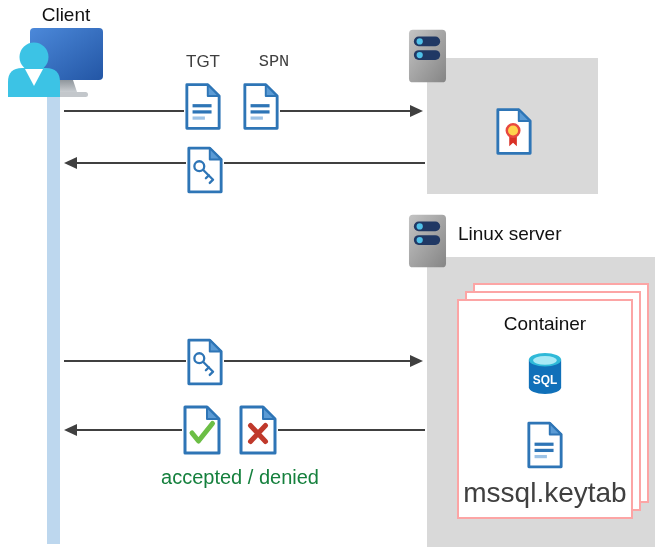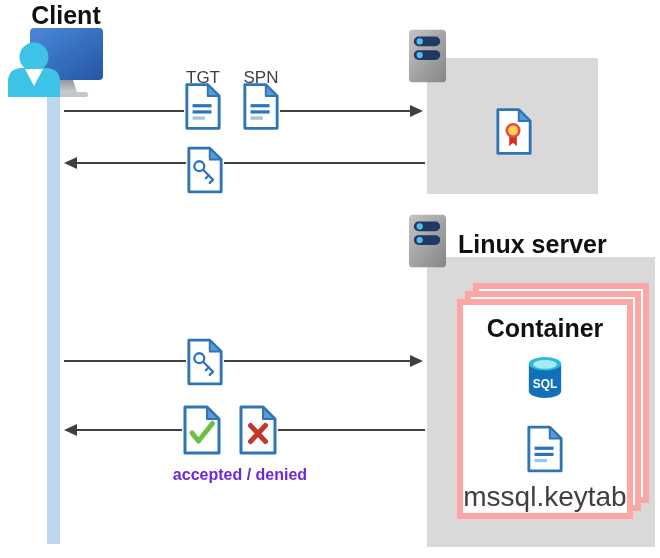--- a/index.html
+++ b/index.html
@@ -1,35 +1,35 @@
 <!DOCTYPE html>
 <html><head>
 <meta charset="utf-8">
 <style>
   html,body{margin:0;padding:0;background:#fff;}
   .canvas{position:relative;width:660px;height:558px;background:#ffffff;
           font-family:"Liberation Sans",sans-serif;overflow:hidden;}
   .abs{position:absolute;}
-  .title{font-weight:bold;color:#111;font-size:25px;line-height:26px;}
+  .title{font-weight:normal;color:#111;font-size:19px;line-height:26px;}
   .center{text-align:center;}
   .lifeline{position:absolute;left:47px;top:86px;width:13px;height:458px;background:#BDD7EE;z-index:0;}
   .graybox{position:absolute;background:#D9D9D9;z-index:1;}
   .hline{position:absolute;height:2px;background:#404040;z-index:2;}
   .arrow-r{position:absolute;width:0;height:0;border-top:6px solid transparent;
            border-bottom:6px solid transparent;border-left:13px solid #404040;z-index:2;}
   .arrow-l{position:absolute;width:0;height:0;border-top:6px solid transparent;
            border-bottom:6px solid transparent;border-right:13px solid #404040;z-index:2;}
   .icon{position:absolute;z-index:3;}
-  .msg-label{position:absolute;color:#3f3f3f;font-size:17px;z-index:3;margin-top:16px;}
-  .card{position:absolute;width:176px;height:220px;background:#fff;border:6px solid #fca5a5;box-sizing:border-box;}
+  .msg-label{position:absolute;color:#3f3f3f;font-size:17px;z-index:3;}
+  .card{position:absolute;width:176px;height:220px;background:#fff;border:2px solid #fca5a5;box-sizing:border-box;}
   .card-front{z-index:3;}
   .cardrel{position:relative;width:100%;height:100%;}
   .cc{position:absolute;left:50%;transform:translateX(-50%);}
   .keytab-label{color:#404040;font-size:28px;white-space:nowrap;}
-  .accepted-label{position:absolute;color:#6d28d9;font-size:16px;z-index:3;font-weight:bold;}
+  .accepted-label{position:absolute;color:#15803d;font-size:20px;z-index:3;}
   svg{display:block;}
 </style>
 </head>
 <body>
 
 <svg width="0" height="0" style="position:absolute" aria-hidden="true">
   <defs>
     <linearGradient id="gradMonitor" x1="0" y1="0" x2="1" y2="1">
       <stop offset="0" stop-color="#4C89DA"></stop>
         <stop offset="1" stop-color="#2356A5"></stop>
@@ -100,21 +100,21 @@
   <div class="graybox" style="left:427px;top:58px;width:171px;height:136px;"></div>
   <svg class="icon" style="left:408px;top:28px;z-index:4;" width="39" height="56" viewBox="0 0 40 56">
       <use href="#server-shape"></use>
     </svg>
   <svg class="icon" style="left:495px;top:106px;" width="38" height="51" viewBox="0 0 40 52">
       <use href="#doc-base"></use>
       <use href="#doc-cert-inner"></use>
     </svg>
 
   <div class="msg-label center" style="left:181px;top:52px;width:44px;">TGT</div>
-  <div class="msg-label center" style="left:239px;top:52px;width:44px;">SPN</div>
+  <div class="msg-label center" style="left:252px;top:52px;width:44px;font-family:Liberation Mono, monospace;">SPN</div>
   <div class="hline" style="left:64px;top:110px;width:120px;"></div>
   <div class="hline" style="left:280px;top:110px;width:131px;"></div>
   <div class="arrow-r" style="left:410px;top:105px;"></div>
   <svg class="icon" style="left:184px;top:81px;" width="38" height="51" viewBox="0 0 40 52">
       <use href="#doc-base"></use>
       <use href="#doc-lines-inner"></use>
     </svg>
   <svg class="icon" style="left:242px;top:81px;" width="38" height="51" viewBox="0 0 40 52">
       <use href="#doc-base"></use>
       <use href="#doc-lines-inner"></use>
@@ -125,21 +125,21 @@
   <div class="hline" style="left:224px;top:162px;width:201px;"></div>
   <svg class="icon" style="left:186px;top:144px;" width="38" height="52" viewBox="0 0 40 52">
       <use href="#doc-base"></use>
       <use href="#doc-key-inner"></use>
     </svg>
 
   <div class="graybox" style="left:427px;top:257px;width:228px;height:290px;"></div>
   <svg class="icon" style="left:408px;top:213px;z-index:4;" width="39" height="56" viewBox="0 0 40 56">
       <use href="#server-shape"></use>
     </svg>
-  <div class="abs title" style="left:458px;top:231px;white-space:nowrap;">Linux server</div>
+  <div class="abs title" style="left:458px;top:221px;white-space:nowrap;">Linux server</div>
 
   <div class="card" style="left:473px;top:283px;z-index:1;"></div>
   <div class="card" style="left:465px;top:291px;z-index:2;"></div>
   <div class="card card-front" style="left:457px;top:299px;">
     <div class="cardrel">
       <div class="cc title" style="top:10px;white-space:nowrap;">Container</div>
       <svg class="cc" style="top:50px;" width="38" height="46" viewBox="0 0 40 48">
         <use href="#sql-shape"></use>
         <text x="20" y="35" text-anchor="middle" fill="#ffffff" style="font-family:'Liberation Sans',sans-serif;font-weight:bold;font-size:12.5px;">SQL</text>
       </svg>

